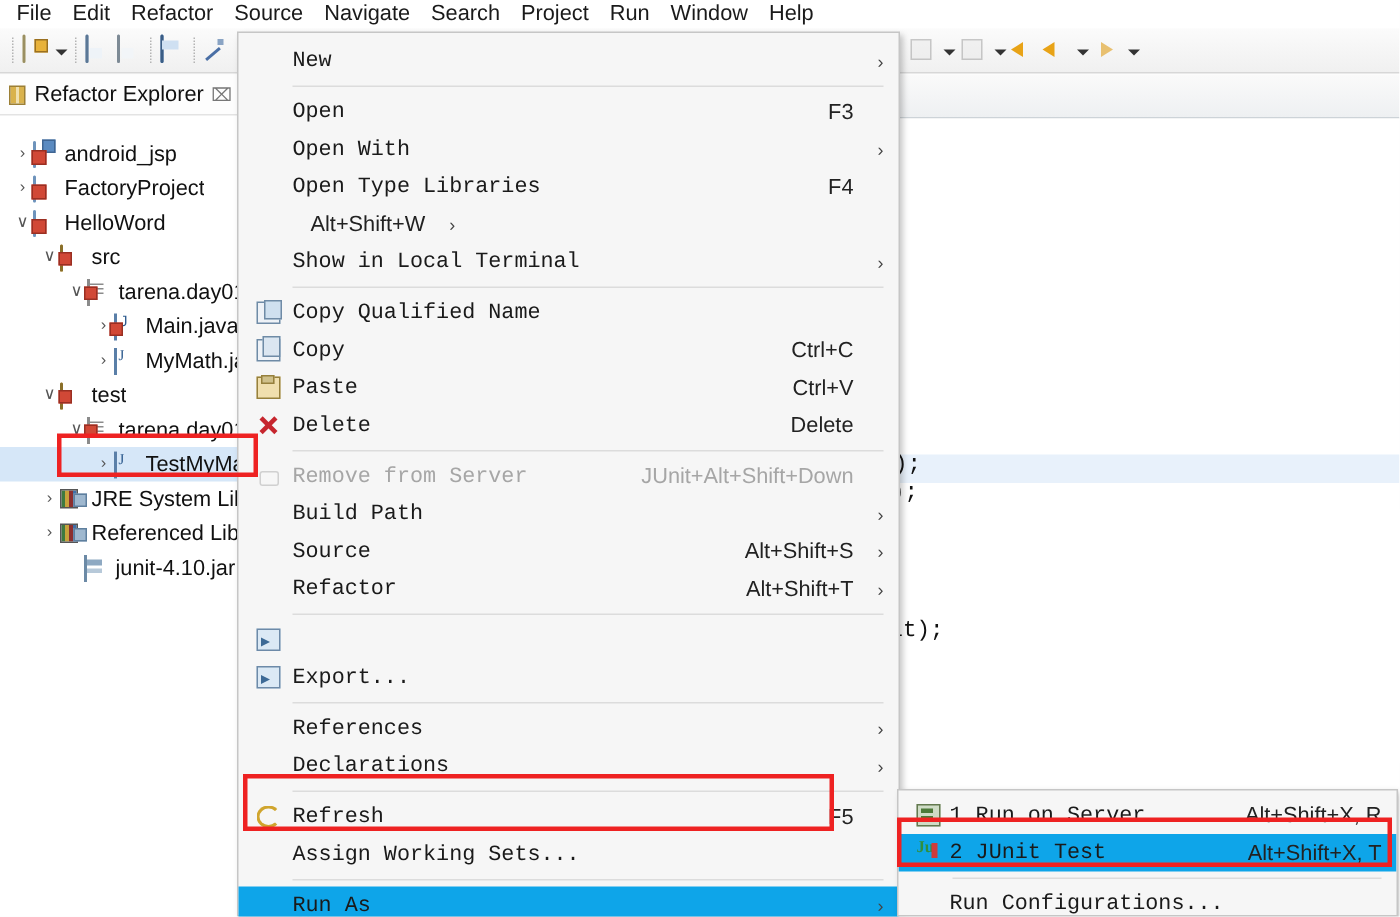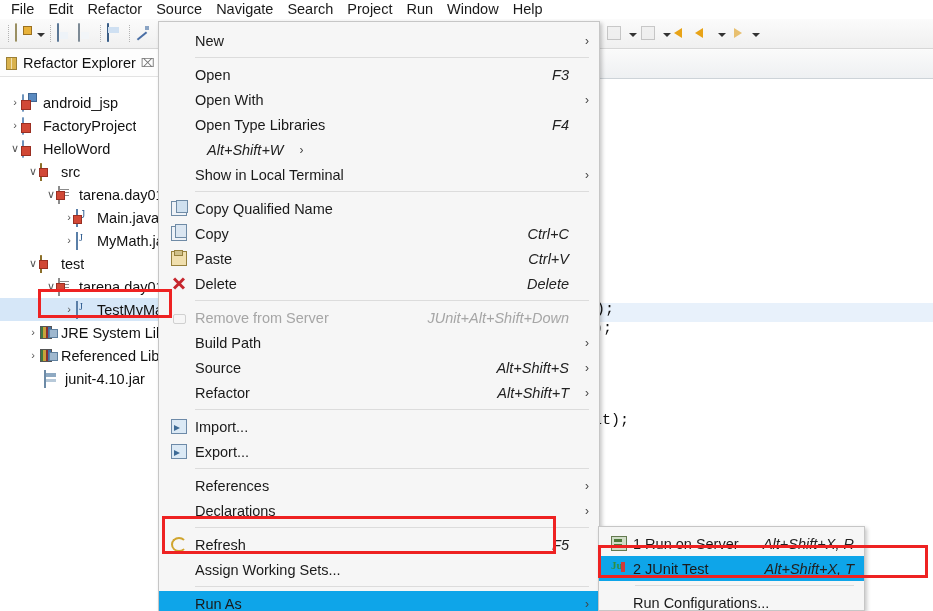--- a/index.html
+++ b/index.html
@@ -178,22 +178,22 @@
     position: absolute; left: 158px; top: 21px; width: 442px; height: 590px;
     background: #f6f6f6; border: 1px solid #c6c6c6; box-shadow: 2px 2px 4px rgba(0,0,0,.22);
     font-size: 14.5px; color: #1a1a1a;
   }
   .mrow {
     height: 25px; display: flex; align-items: center; position: relative;
     padding-left: 36px; padding-right: 10px; white-space: nowrap;
   }
   .mrow.hl { background: #0ea5e9; }
   .mrow.dis { color: #a6a6a6; }
-  .mrow .mlabel { flex: 1 1 auto; }
-  .mrow .maccel { color: #222; font-size: 14.5px; margin-left: 12px; font-style: italic; }
+  .mrow .mlabel { flex: 1 1 auto; font-family: Liberation Mono, monospace; }
+  .mrow .maccel { color: #222; font-size: 14.5px; margin-left: 12px; }
   .mrow.dis .maccel { color: #a6a6a6; }
   .mrow .marrow { width: 12px; text-align: right; color: #444; font-size: 12px; margin-left: 8px; }
   .mrow .micon { position: absolute; left: 12px; top: 5px; width: 16px; height: 15px; }
   .msep { height: 1px; background: #dcdcdc; margin: 4px 10px 4px 36px; }
   .mhead-gap { height: 6px; }
 
   
   .mi-copy { background:#eef2f7; border:1px solid #6f8ba6; width:11px; height:13px; }
   .mi-copy::after{content:"";position:absolute;left:3px;top:-3px;width:10px;height:12px;
             background:#dbe6f1;border:1px solid #6f8ba6;}
@@ -220,21 +220,21 @@
   .mi-server::after{content:"";position:absolute;left:2px;top:2px;width:8px;height:3px;
             background:#4d7a3a; box-shadow: 0 5px 0 #4d7a3a;}
   .mi-junit { width:15px; height:14px; }
   .mi-junit::before{content:"Ju"; position:absolute; left:0; top:-2px; font-size:11px;
             font-weight:bold; color:#2f8f3f; font-family:"Liberation Serif",serif;}
   .mi-junit::after{content:"";position:absolute;left:10px;top:1px;width:4px;height:10px;
             background:#cf3b3b;}
 
   
   .submenu {
-    position: absolute; left: 598px; top: 526px; width: 267px; height: 85px;
+    position: absolute; left: 598px; top: 526px; width: 334px; height: 85px;
     background: #f6f6f6; border: 1px solid #c6c6c6; box-shadow: 2px 2px 4px rgba(0,0,0,.22);
     font-size: 14.5px; color: #1a1a1a; overflow: hidden;
   }
   .submenu .mrow { padding-left: 34px; }
 </style>
 </head>
 <body>
 
 <div id="root">
 
@@ -363,21 +363,21 @@
       <div class="trow" style="padding-left:26px">
         <span class="twist">›</span>
         <span class="ticon"><span class="i-lib"></span></span>
         <span class="tlabel">JRE System Library</span>
       </div>
       <div class="trow" style="padding-left:26px">
         <span class="twist">›</span>
         <span class="ticon"><span class="i-lib"></span></span>
         <span class="tlabel">Referenced Libraries</span>
       </div>
-      <div class="trow" style="padding-left:30px">
+      <div class="trow" style="padding-left:42px">
         <span class="twist none">·</span>
         <span class="ticon"><span class="i-jar"></span></span>
         <span class="tlabel">junit-4.10.jar</span>
       </div>
     </div>
   </div>
 
   <div class="ctxmenu">
     <div class="mhead-gap"></div>
 
@@ -453,21 +453,20 @@
     </div>
     <div class="mrow">
       <span class="mlabel">Refactor</span>
       <span class="maccel">Alt+Shift+T</span>
       <span class="marrow">›</span>
     </div>
     <div class="msep"></div>
 
     <div class="mrow">
       <span class="micon mi-impexp"></span>
-      <span class="mlabel">Import...</span>
       <span class="marrow"></span>
     </div>
     <div class="mrow">
       <span class="micon mi-impexp"></span>
       <span class="mlabel">Export...</span>
       <span class="marrow"></span>
     </div>
     <div class="msep"></div>
 
     <div class="mrow">

